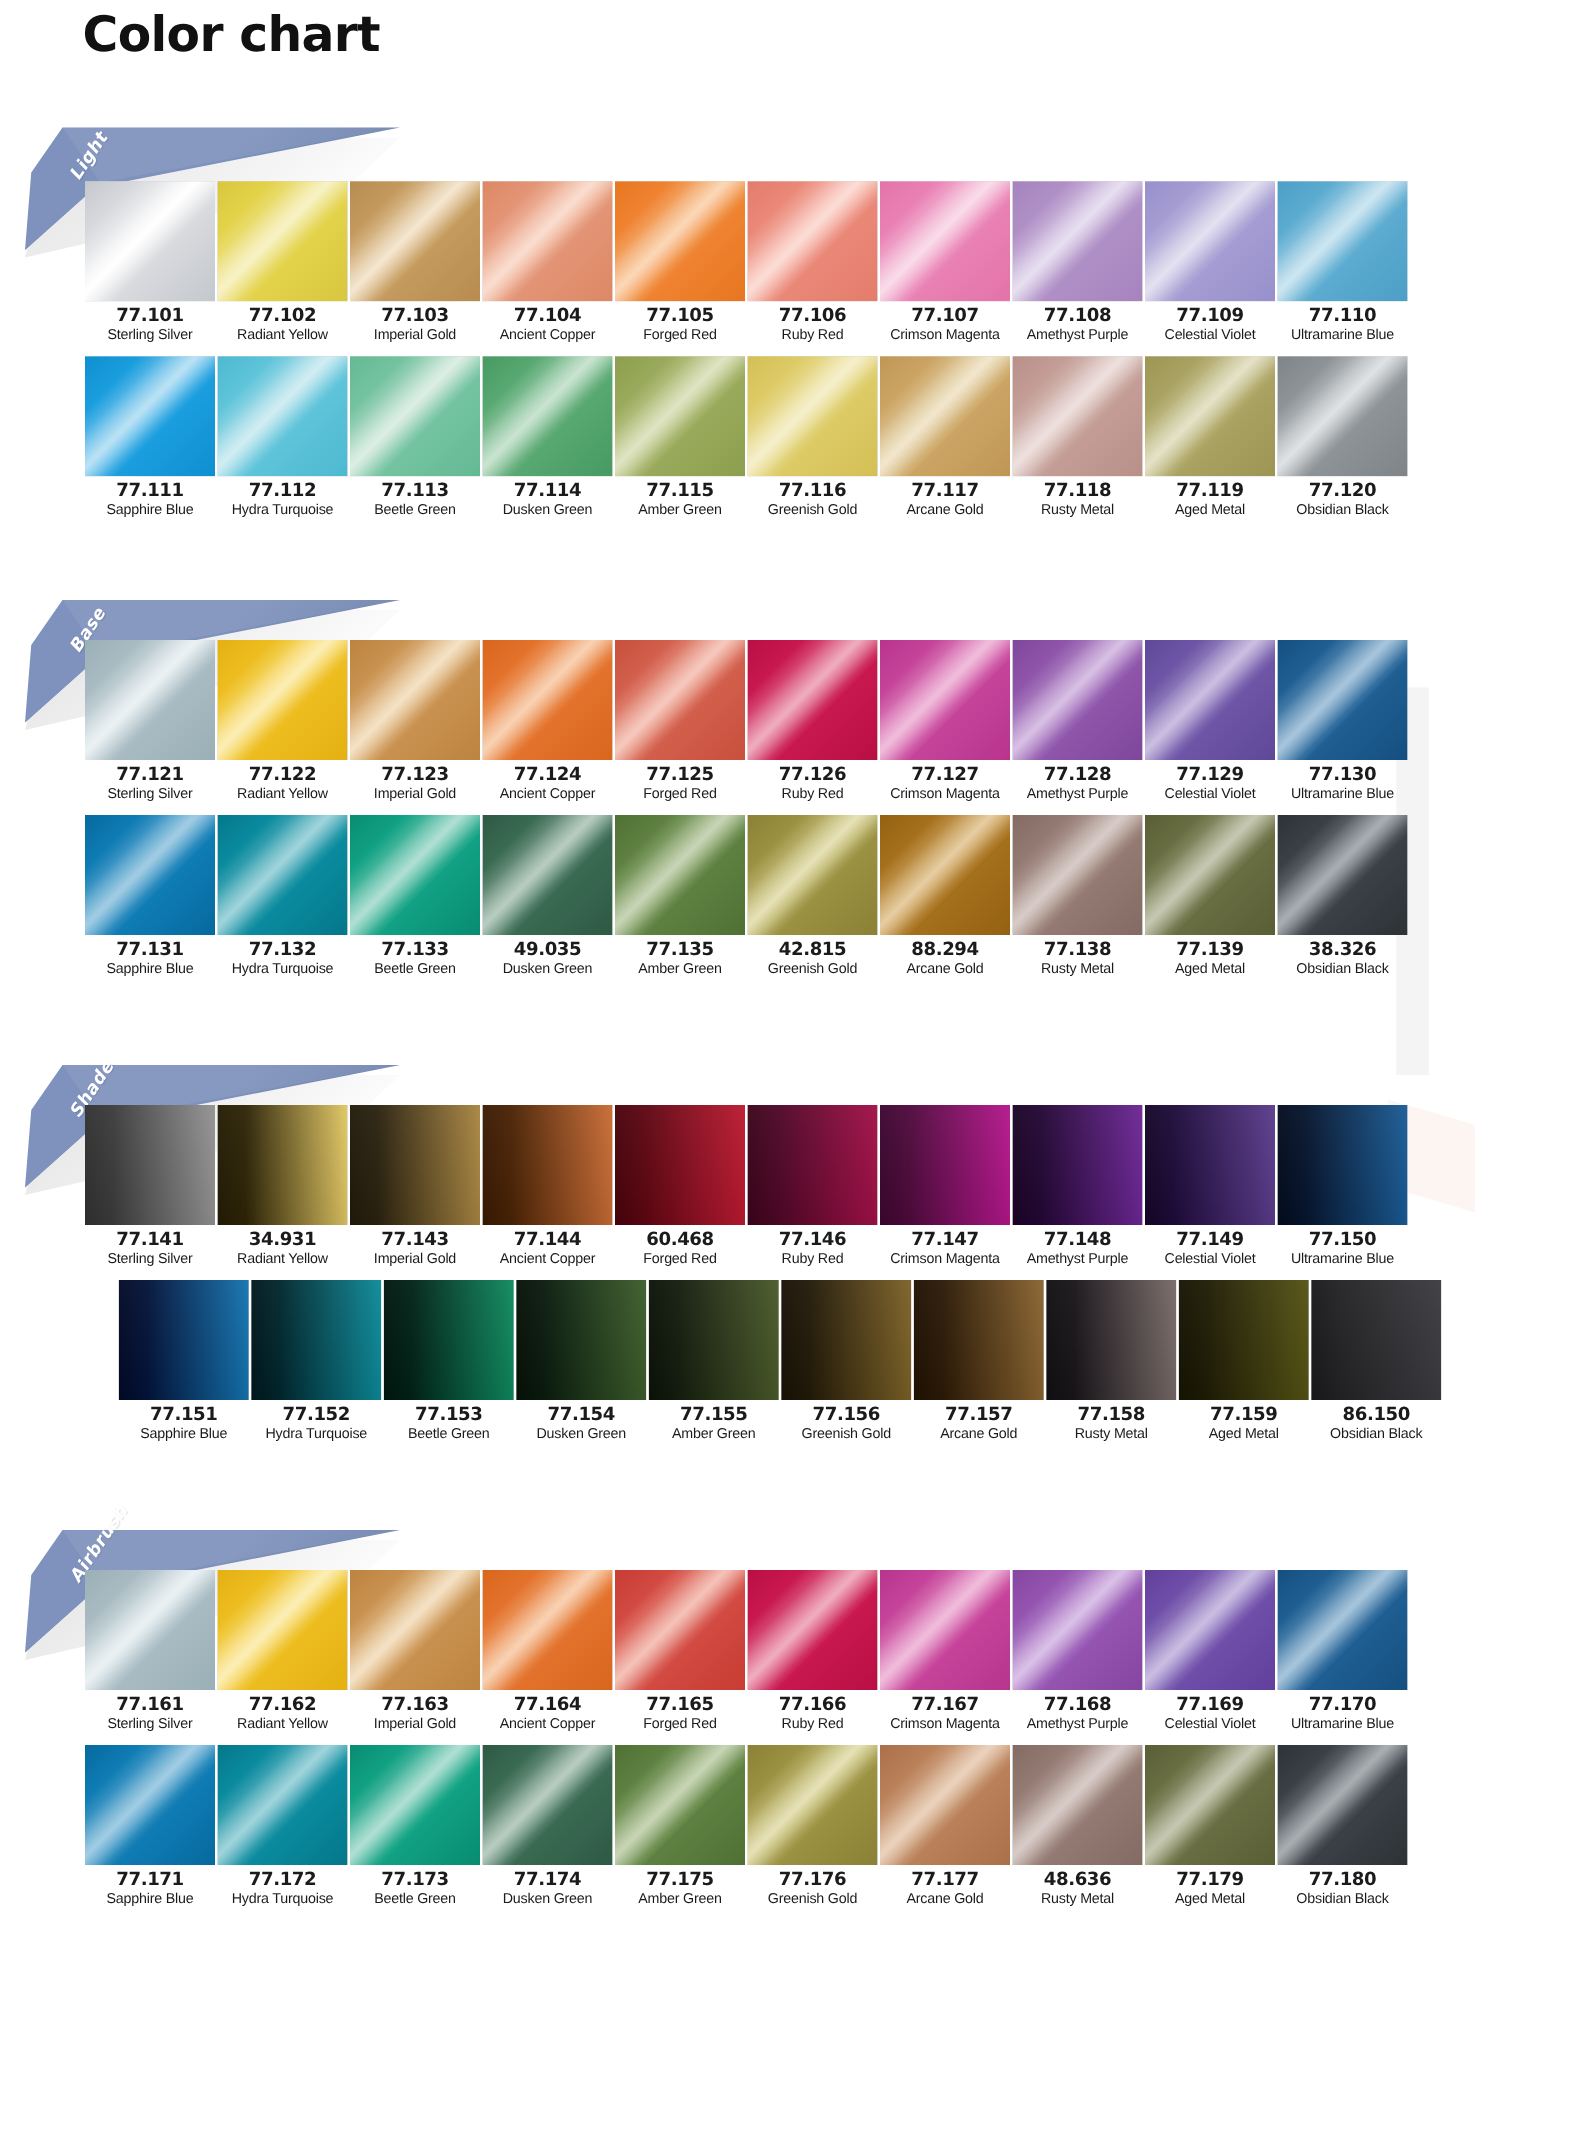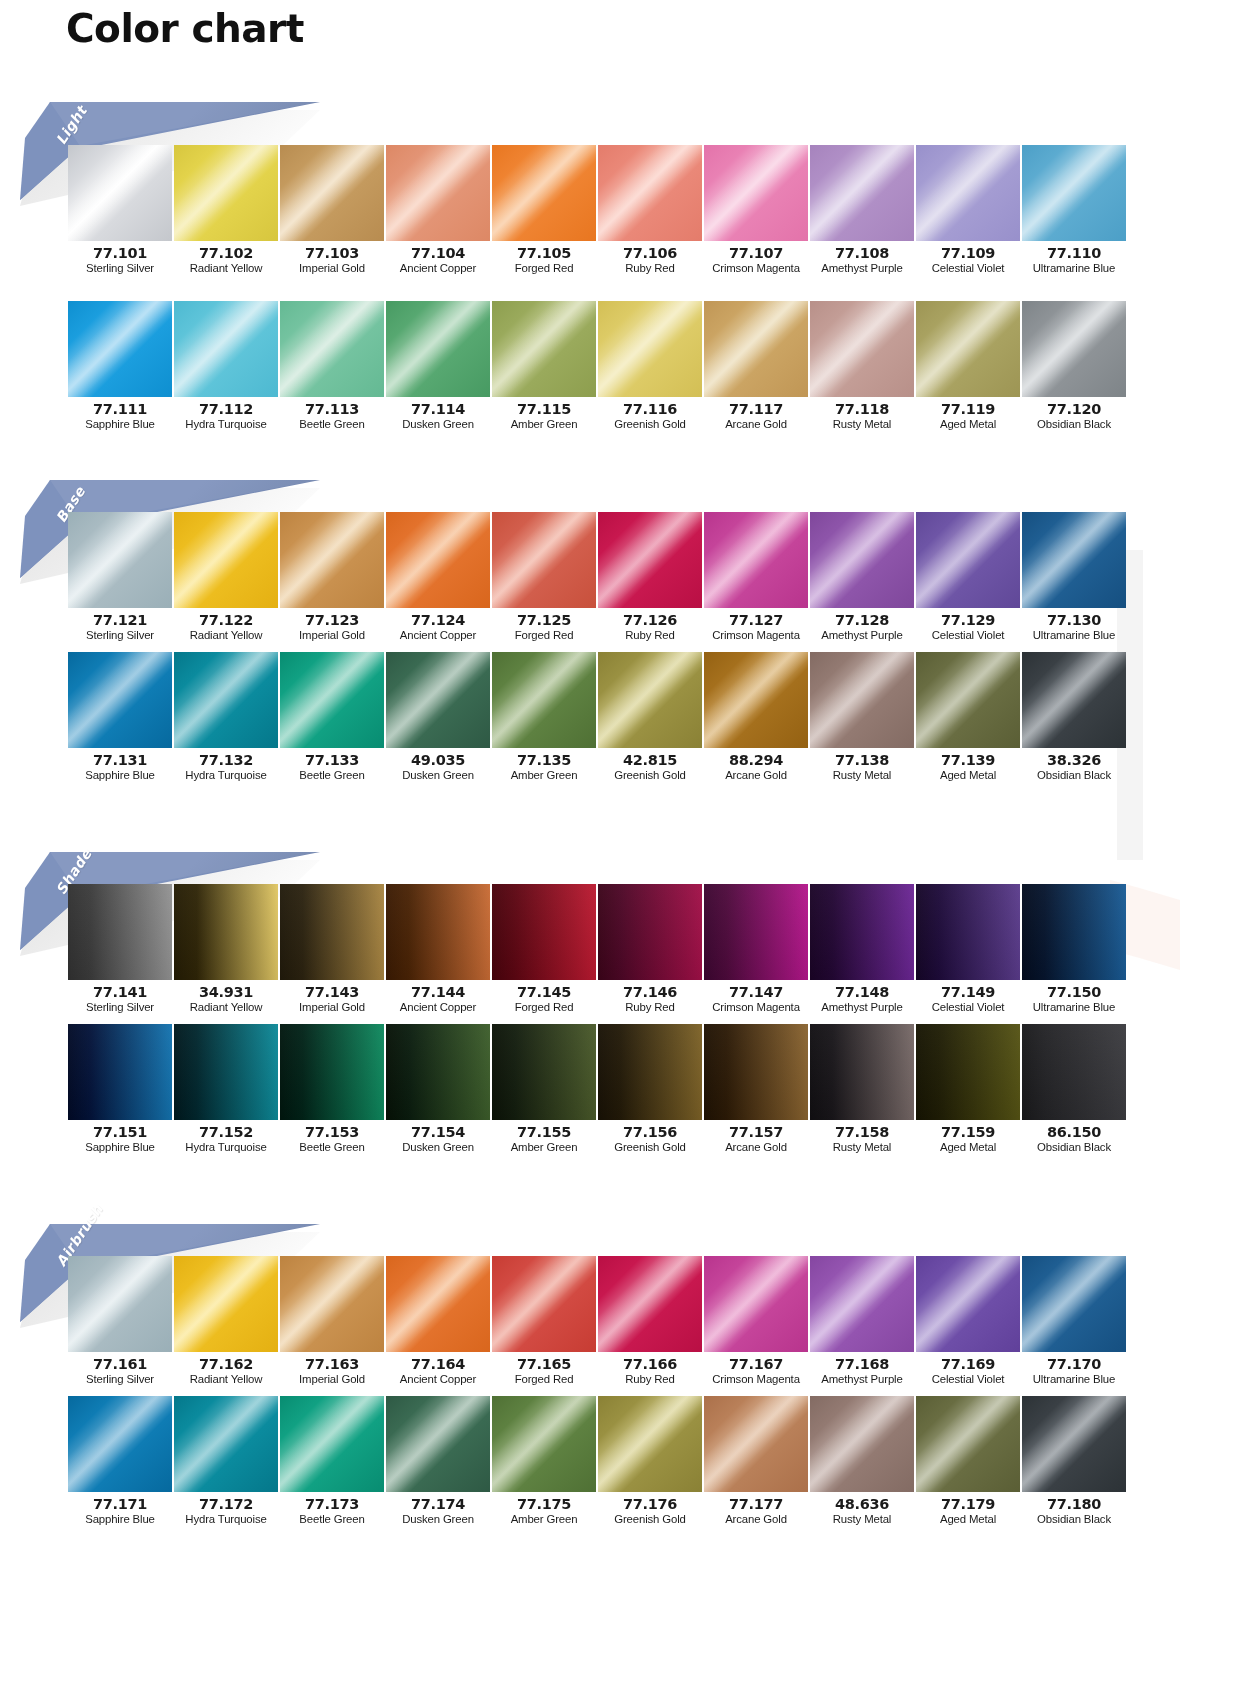--- a/index.html
+++ b/index.html
@@ -233,21 +233,21 @@
         <div class="swatch">
           <div class="sheen" style="background: linear-gradient(135deg, rgb(76, 159, 199) 0%, rgb(92, 171, 208) 22%, rgb(184, 220, 236) 45%, rgb(92, 171, 208) 60%, rgb(76, 159, 199) 100%);"></div>
           <div class="sheen" style="background: linear-gradient(135deg, rgba(255, 255, 255, 0) 30%, rgba(255, 255, 255, 0.3) 44%, rgba(255, 255, 255, 0) 56%);"></div>
         </div>
         <div class="caption">
           <div class="code">77.110</div>
           <div class="cname">Ultramarine Blue</div>
         </div>
       </div>
     </div>
-    <div class="row" style="top: 197px; margin-top: 16px;">
+    <div class="row" style="top: 197px;">
       <div class="cell">
         <div class="swatch">
           <div class="sheen" style="background: linear-gradient(135deg, rgb(14, 143, 208) 0%, rgb(27, 158, 222) 22%, rgb(158, 214, 242) 45%, rgb(27, 158, 222) 60%, rgb(14, 143, 208) 100%);"></div>
           <div class="sheen" style="background: linear-gradient(135deg, rgba(255, 255, 255, 0) 30%, rgba(255, 255, 255, 0.3) 44%, rgba(255, 255, 255, 0) 56%);"></div>
         </div>
         <div class="caption">
           <div class="code">77.111</div>
           <div class="cname">Sapphire Blue</div>
         </div>
       </div>
@@ -630,21 +630,21 @@
           <div class="code">77.144</div>
           <div class="cname">Ancient Copper</div>
         </div>
       </div>
       <div class="cell">
         <div class="swatch">
           <div class="sheen" style="background: linear-gradient(90deg, rgb(72, 3, 12) 0%, rgb(93, 6, 18) 22%, rgb(188, 26, 49) 100%);"></div>
           <div class="sheen" style="background: linear-gradient(rgba(255, 255, 255, 0.04) 0%, rgba(0, 0, 0, 0.08) 100%);"></div>
         </div>
         <div class="caption">
-          <div class="code">77.145</div>
+          <div class="code">60.468</div>
           <div class="cname">Forged Red</div>
         </div>
       </div>
       <div class="cell">
         <div class="swatch">
           <div class="sheen" style="background: linear-gradient(90deg, rgb(59, 4, 25) 0%, rgb(77, 7, 38) 22%, rgb(162, 16, 72) 100%);"></div>
           <div class="sheen" style="background: linear-gradient(rgba(255, 255, 255, 0.04) 0%, rgba(0, 0, 0, 0.08) 100%);"></div>
         </div>
         <div class="caption">
           <div class="code">77.146</div>
@@ -685,21 +685,21 @@
         <div class="swatch">
           <div class="sheen" style="background: linear-gradient(90deg, rgb(3, 12, 30) 0%, rgb(6, 21, 46) 22%, rgb(26, 92, 150) 100%);"></div>
           <div class="sheen" style="background: linear-gradient(rgba(255, 255, 255, 0.04) 0%, rgba(0, 0, 0, 0.08) 100%);"></div>
         </div>
         <div class="caption">
           <div class="code">77.150</div>
           <div class="cname">Ultramarine Blue</div>
         </div>
       </div>
     </div>
-    <div class="row" style="top: 186px;">
+    <div class="row" style="top: 186px; justify-content: center;">
       <div class="cell">
         <div class="swatch">
           <div class="sheen" style="background: linear-gradient(90deg, rgb(1, 10, 38) 0%, rgb(3, 19, 58) 22%, rgb(20, 116, 176) 100%);"></div>
           <div class="sheen" style="background: linear-gradient(rgba(255, 255, 255, 0.04) 0%, rgba(0, 0, 0, 0.08) 100%);"></div>
         </div>
         <div class="caption">
           <div class="code">77.151</div>
           <div class="cname">Sapphire Blue</div>
         </div>
       </div>

